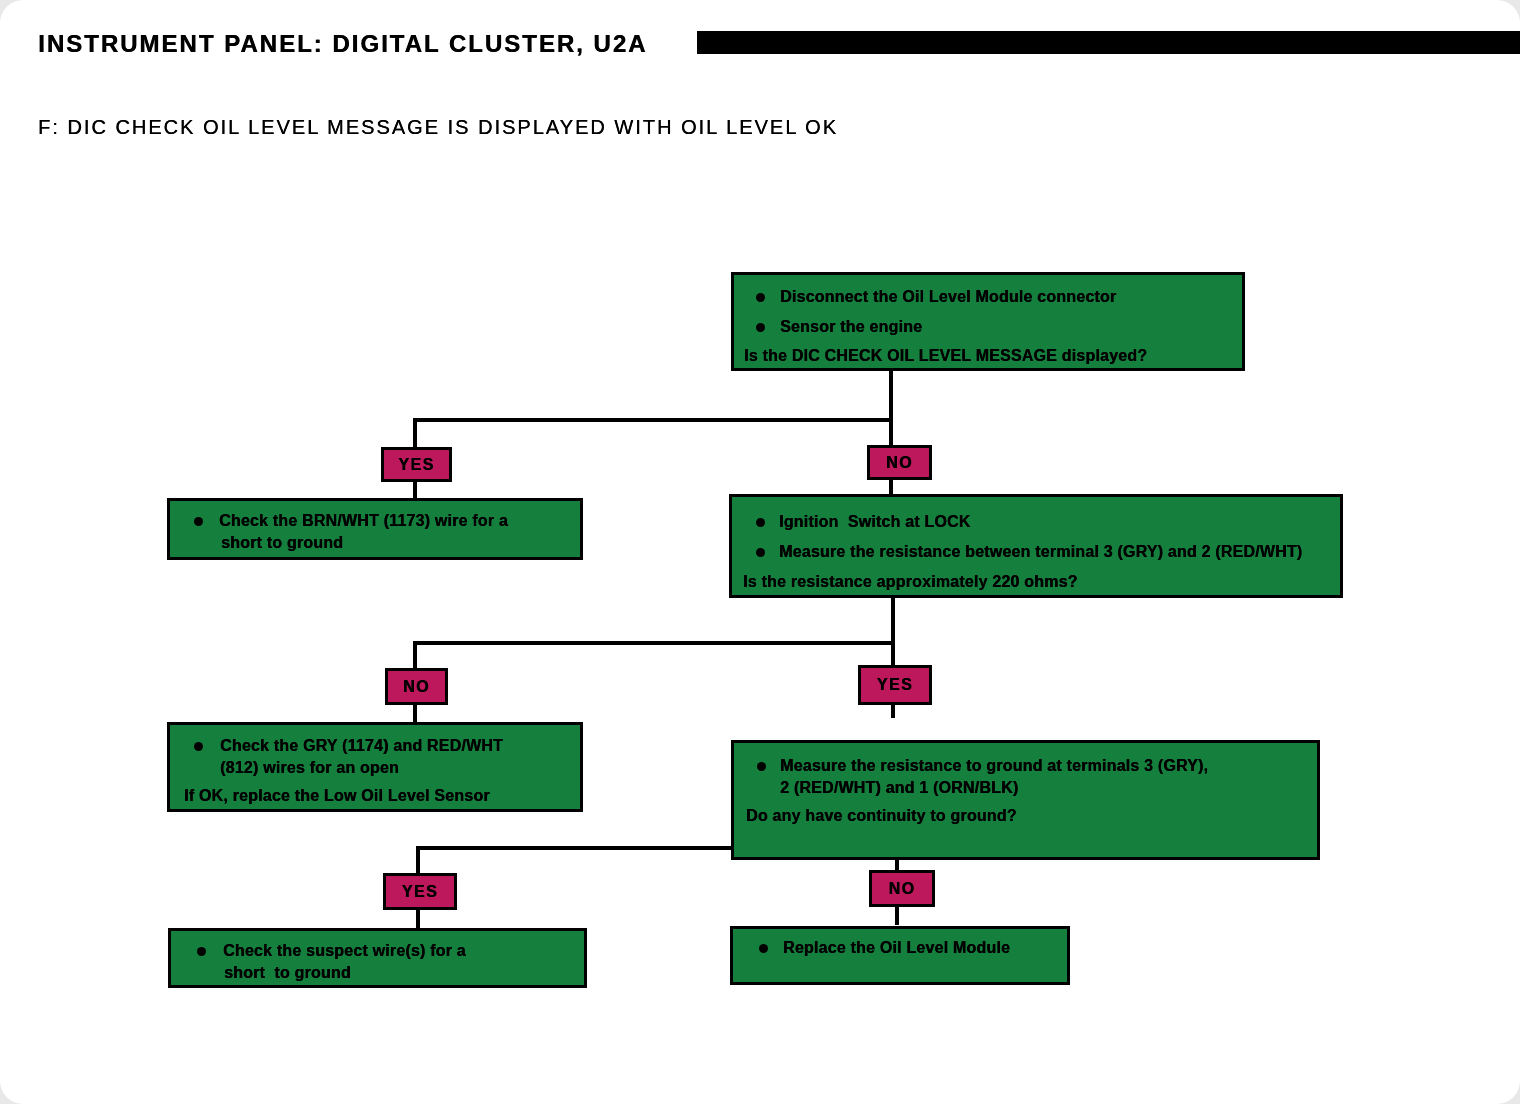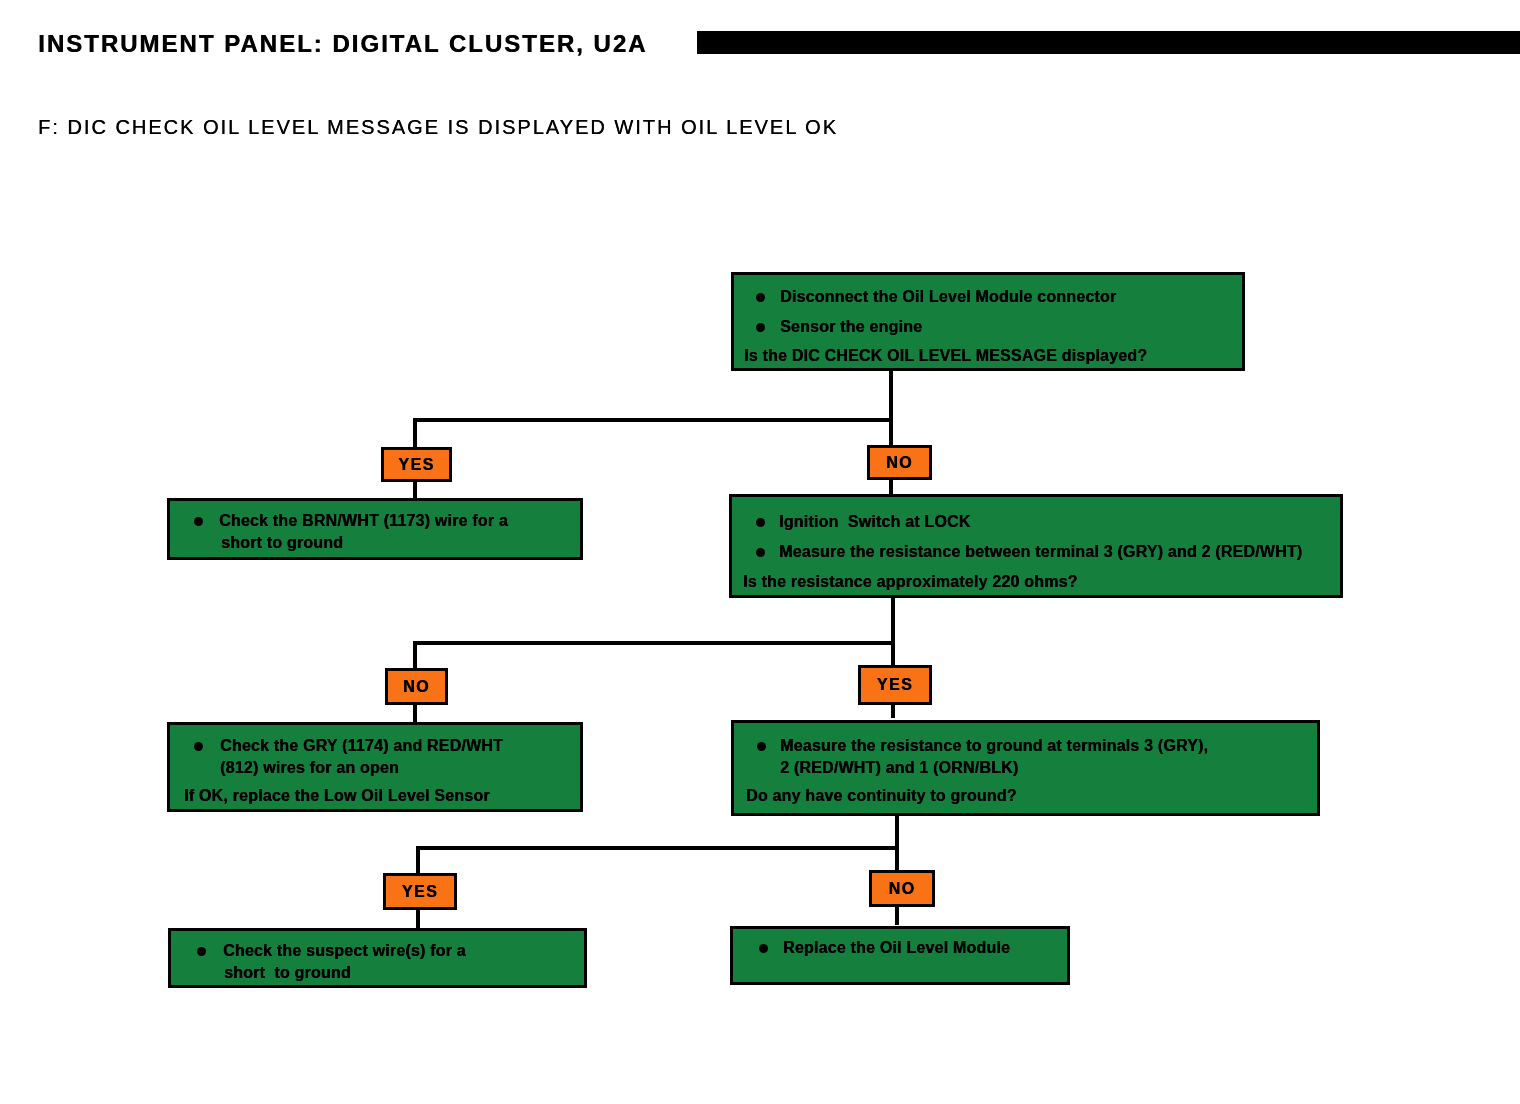--- a/index.html
+++ b/index.html
@@ -3,20 +3,21 @@
 <meta charset="utf-8">
 <style>
   html,body{margin:0;padding:0;background:#e8e8e8;}
   .page{
     position:relative;
     width:1520px;height:1104px;
     background:#ffffff;
     font-family:"Liberation Sans","DejaVu Sans",sans-serif;
     color:#000;
     overflow:hidden;
+    border-radius:23px;
   }
   .title{
     position:absolute;
     font-size:24px;font-weight:bold;
     letter-spacing:2px;
     white-space:pre;
     text-shadow:0.5px 0 0 #000;
   }
   .section-title{
     position:absolute;
@@ -31,21 +32,21 @@
   }
   .fbox{
     position:absolute;
     border:3px solid #000;
     background:#15803d;
     box-sizing:border-box;
   }
   .dbox{
     position:absolute;
     border:3px solid #000;
-    background:#f97316;
+    background:#be185d;
     box-sizing:border-box;
     display:flex;align-items:center;justify-content:center;
     font-size:16px;font-weight:bold;letter-spacing:1.5px;
     text-shadow:0.4px 0 0 #000;
     text-align:center;
   }
   .tline{
     position:absolute;
     font-size:16px;font-weight:bold;
     letter-spacing:0.2px;
@@ -129,21 +130,21 @@
     <span>YES</span>
   </div>
 
   <div class="fbox" style="left:167px;top:722px;width:416px;height:90px">
     <span class="bullet" style="left:24px;top:17px"></span>
     <div class="tline" style="left:50px;top:11px">Check the GRY (1174) and RED/WHT</div>
     <div class="tline" style="left:50px;top:33px">(812) wires for an open</div>
     <div class="tline" style="left:14px;top:61px">If OK, replace the Low Oil Level Sensor</div>
   </div>
 
-  <div class="fbox" style="left:731px;top:720px;width:589px;height:96px">
+  <div class="fbox" style="left:731px;top:740px;width:589px;height:120px">
     <span class="bullet" style="left:23px;top:19px"></span>
     <div class="tline" style="left:46px;top:13px">Measure the resistance to ground at terminals 3 (GRY),</div>
     <div class="tline" style="left:46px;top:35px">2 (RED/WHT) and 1 (ORN/BLK)</div>
     <div class="tline" style="left:12px;top:63px">Do any have continuity to ground?</div>
   </div>
 
   <div class="dbox" style="left:383px;top:873px;width:74px;height:37px">
     <span>YES</span>
   </div>
   <div class="dbox" style="left:869px;top:870px;width:66px;height:37px">

